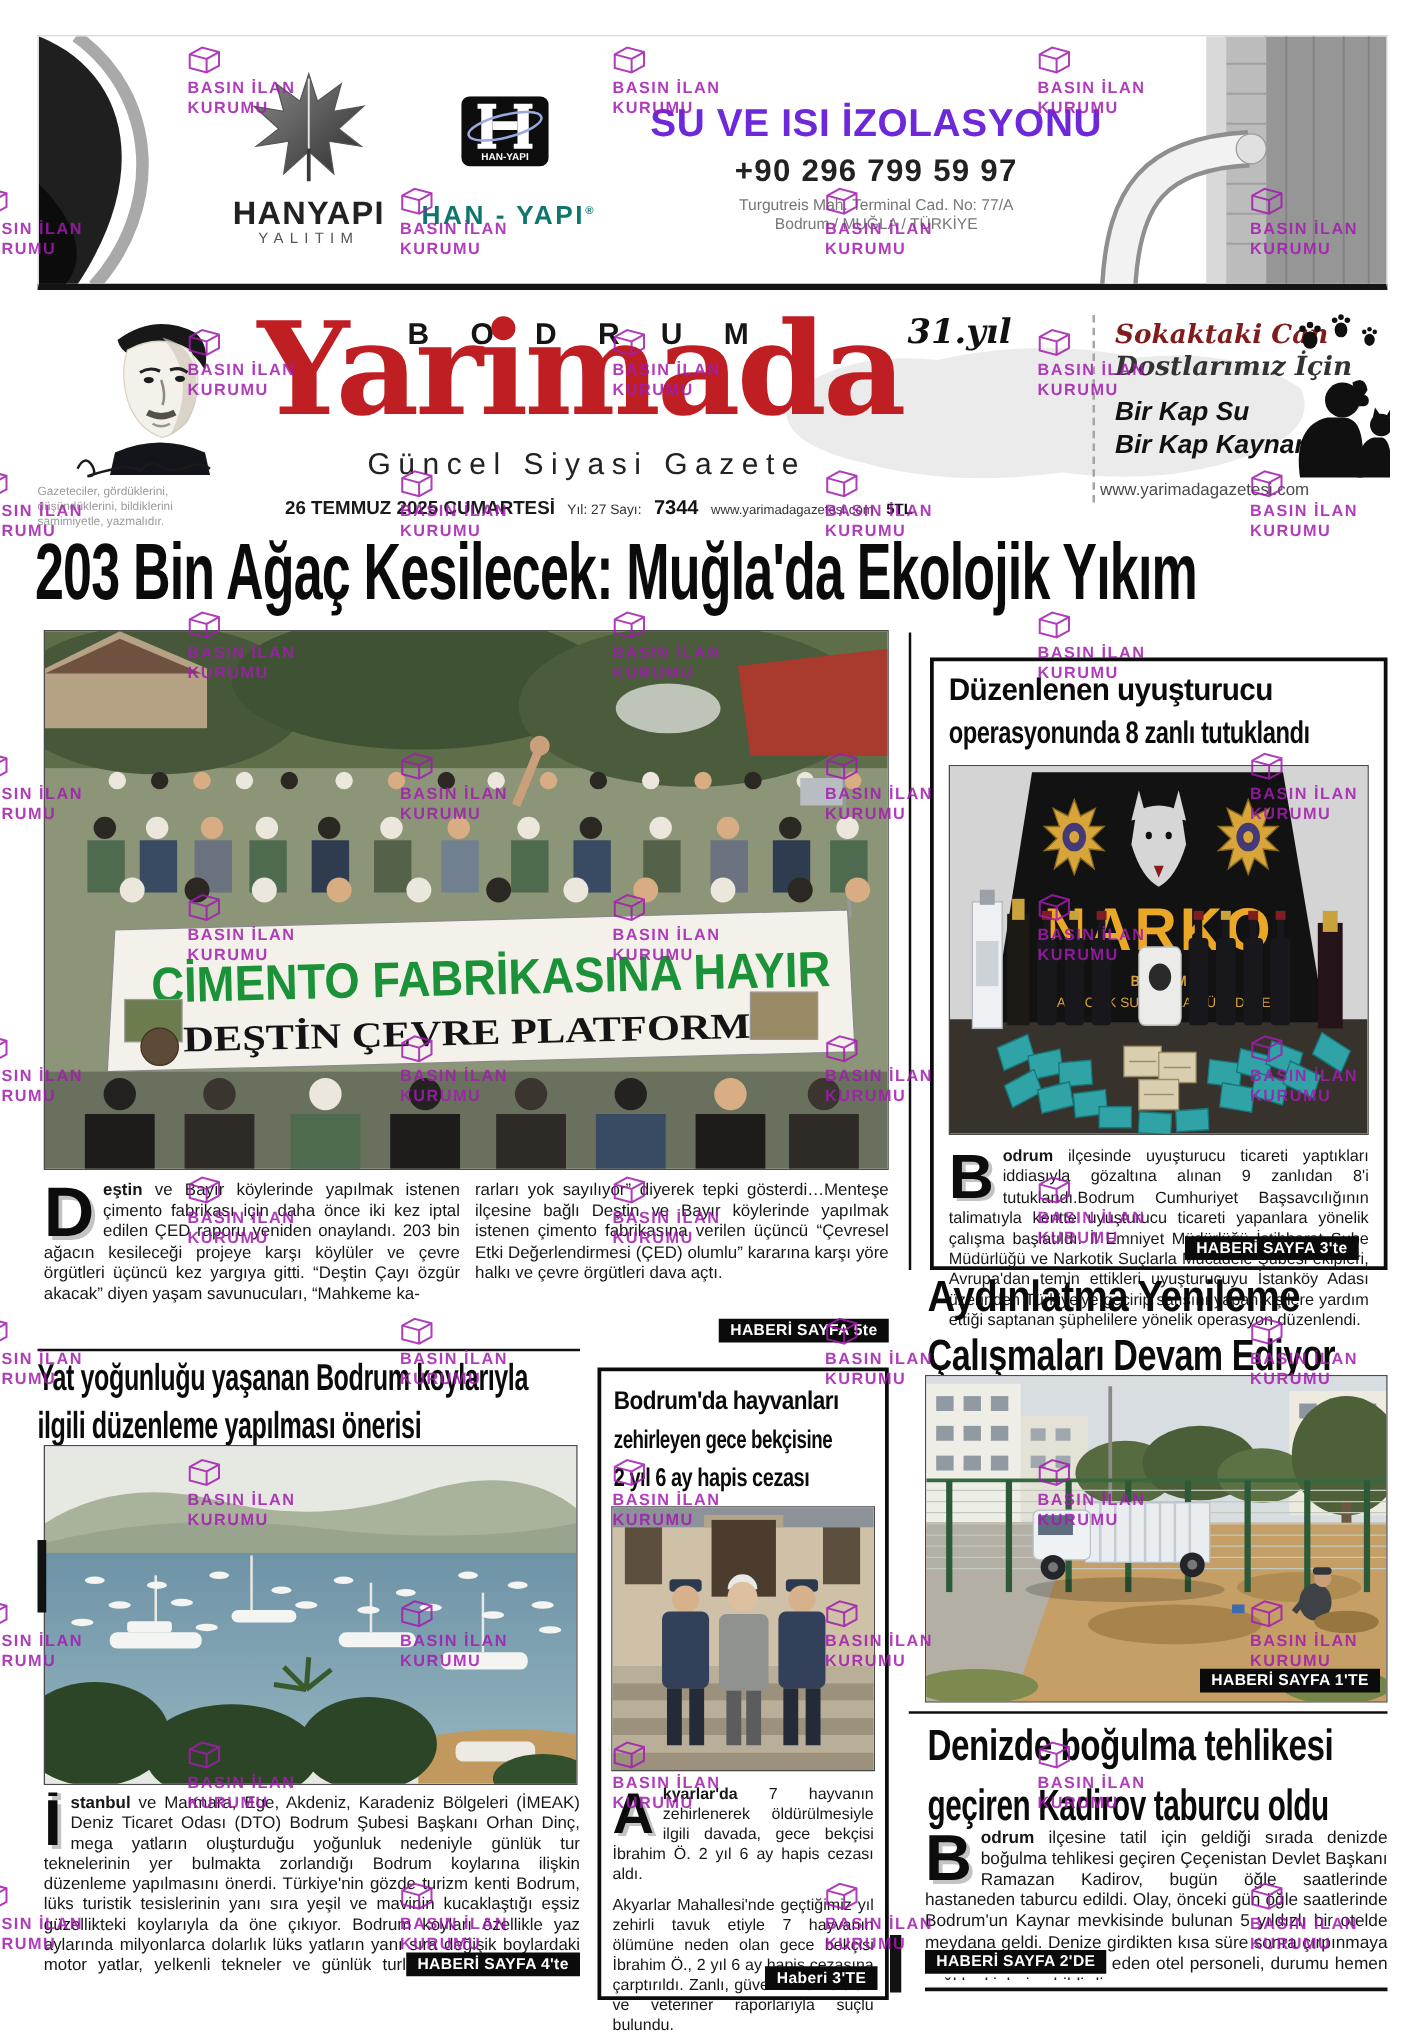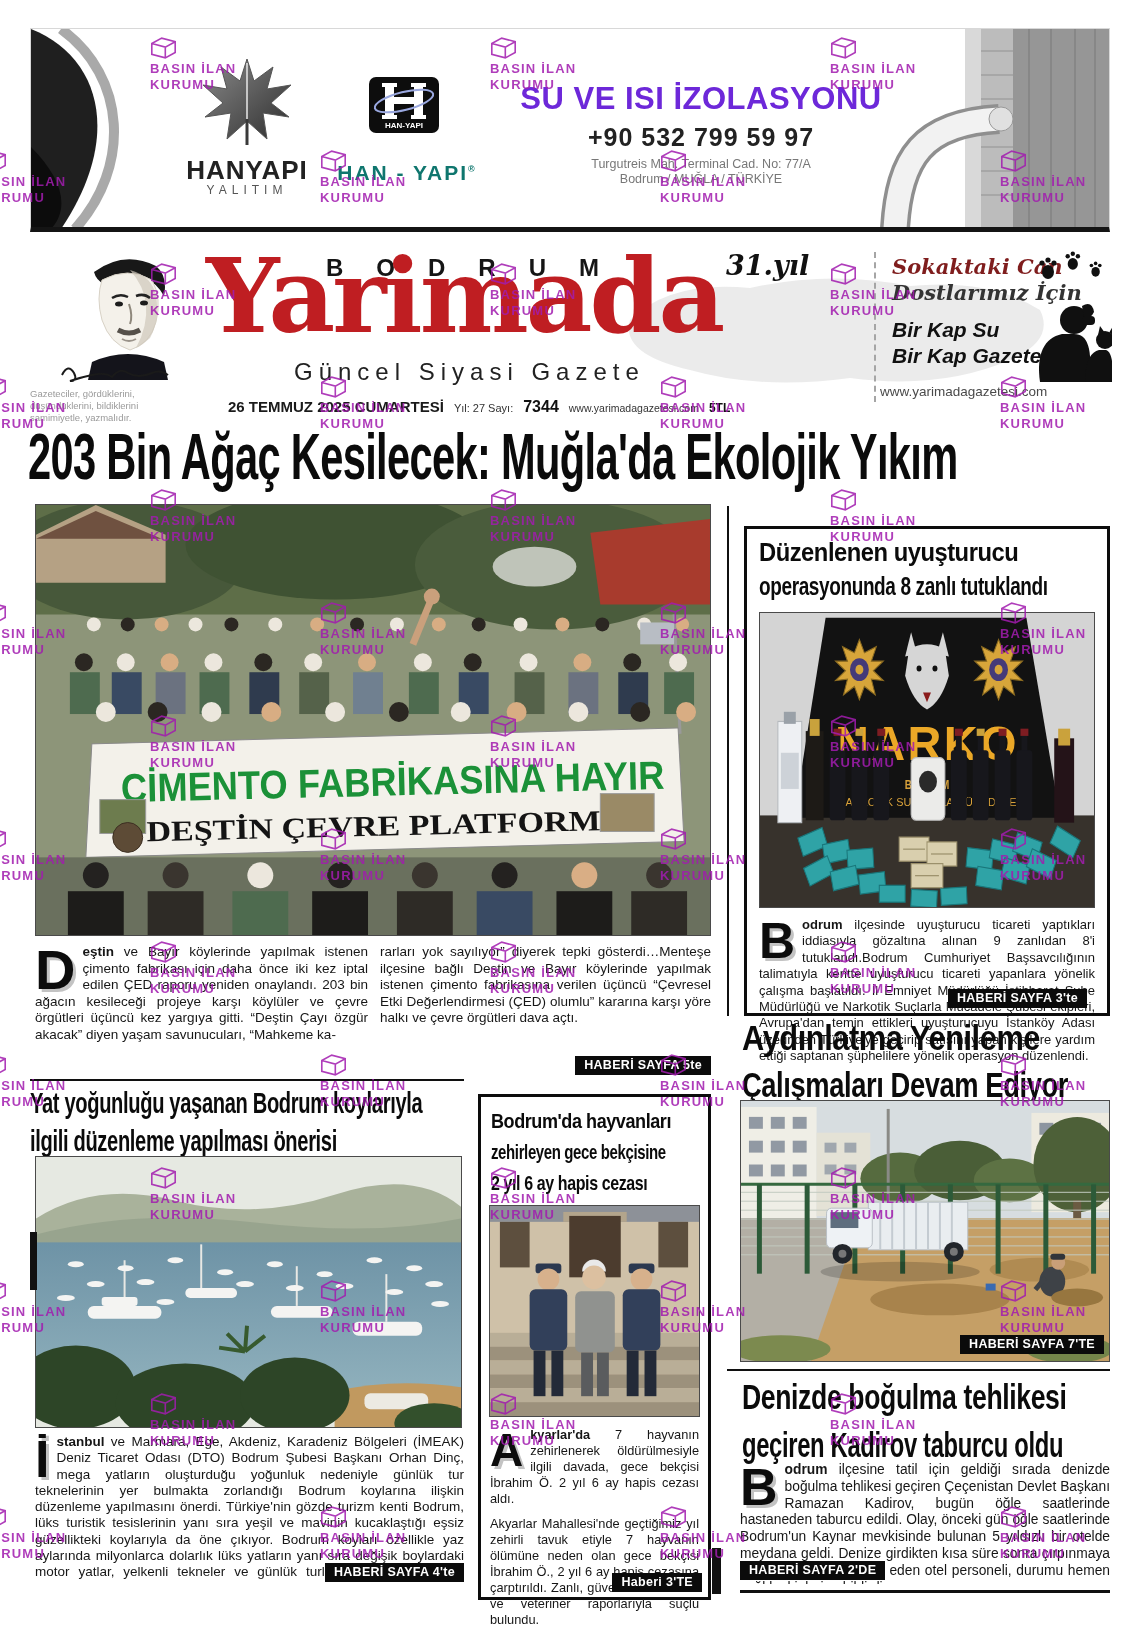--- a/index.html
+++ b/index.html
@@ -56,21 +56,21 @@
       <rect x="13" y="38" width="15" height="4" fill="#fff"></rect>
         <rect x="42" y="38" width="15" height="4" fill="#fff"></rect>
       <rect x="25" y="20" width="20" height="7" fill="#fff"></rect>
       <ellipse cx="35" cy="24" rx="30" ry="9" fill="none" stroke="#9aa8e0" stroke-width="2" transform="rotate(-14 35 24)"></ellipse>
       <text x="35" y="51" text-anchor="middle" font-size="8" font-weight="bold" fill="#fff" font-family="Liberation Sans">HAN-YAPI</text>
     </svg>
     <div class="abs" style="left:296px;top:132px;width:160px;text-align:center;font-size:21px;font-weight:bold;color:#0f766e;letter-spacing:2px">
       <span>HAN - YAPI</span><sup style="font-size:9px">®</sup>
     </div>
     <div class="abs hl" style="left:470px;top:52px;width:400px;text-align:center;font-size:31px;letter-spacing:.5px;color:#6d28d9">SU VE ISI İZOLASYONU</div>
-    <div class="abs" style="left:470px;top:94px;width:400px;text-align:center;font-size:25px;font-weight:bold;color:#222;letter-spacing:1px">+90 532 799 59 97</div>
+    <div class="abs" style="left:470px;top:94px;width:400px;text-align:center;font-size:25px;font-weight:bold;color:#222;letter-spacing:1px">+90 296 799 59 97</div>
     <div class="abs" style="left:470px;top:128px;width:400px;text-align:center;font-size:12.5px;color:#777">Turgutreis Mah. Terminal Cad. No: 77/A</div>
     <div class="abs" style="left:470px;top:143px;width:400px;text-align:center;font-size:12.5px;color:#777">Bodrum / MUĞLA / TÜRKİYE</div>
     <svg class="abs" style="left:848px;top:0" width="232" height="200" viewBox="0 0 232 200">
       <rect x="132" y="0" width="100" height="200" fill="#969696"></rect>
       <rect x="100" y="0" width="34" height="200" fill="#bcbcbc"></rect>
       <g stroke="#a0a0a0" stroke-width="1.5">
         <line x1="100" y1="22" x2="134" y2="22"></line>
           <line x1="100" y1="46" x2="134" y2="46"></line>
         <line x1="100" y1="70" x2="134" y2="70"></line>
           <line x1="100" y1="94" x2="134" y2="94"></line>
@@ -114,21 +114,21 @@
   </div>
   <div class="abs" style="left:326px;top:254px;font-size:24px;font-weight:bold;letter-spacing:33px;color:#151515">BODRUM</div>
   <div class="abs serif" style="left:206px;top:244px;font-size:103px;font-weight:bold;color:#bf1e22;line-height:1;letter-spacing:-3px">Yarimada</div>
   <div class="abs" style="left:294px;top:358px;font-size:24px;font-weight:500;letter-spacing:6px;color:#222">Güncel Siyasi Gazete</div>
   <div class="abs script" style="left:726px;top:250px;font-size:27px;color:#111">31.yıl</div>
 
   <div class="abs" style="left:874px;top:252px;height:150px;border-left:2px dashed #a5a5a5"></div>
   <div class="abs script" style="left:892px;top:254px;font-size:21px;color:#7f1d1d">Sokaktaki Can</div>
   <div class="abs script" style="left:892px;top:280px;font-size:21px;color:#333">Dostlarımız İçin</div>
   <div class="abs" style="left:892px;top:318px;font-size:21px;font-weight:bold;font-style:italic;color:#111">Bir Kap Su</div>
-  <div class="abs" style="left:892px;top:344px;font-size:21px;font-weight:bold;font-style:italic;color:#111">Bir Kap Gazete</div>
+  <div class="abs" style="left:892px;top:344px;font-size:21px;font-weight:bold;font-style:italic;color:#111">Bir Kap Kaynar</div>
   <div class="abs" style="left:880px;top:384px;font-size:13.5px;color:#4a4a4a">www.yarimadagazetesi.com</div>
   <svg class="abs" style="left:1022px;top:290px" width="90" height="95" viewBox="0 0 90 95">
     <g fill="#101010">
       <path d="M18,92 C14,64 22,48 40,44 L52,44 C66,44 70,58 68,92 Z"></path>
       <circle cx="52" cy="30" r="14"></circle>
       <path d="M60,16 q10,-6 12,6 q-4,8 -10,6 Z"></path>
       <rect x="60" y="26" width="13" height="9" rx="4"></rect>
       <path d="M64,92 C62,74 68,62 77,60 L84,60 C90,62 92,76 90,92 Z"></path>
       <circle cx="83" cy="50" r="9"></circle>
       <polygon points="76,45 78,36 83,43"></polygon>
@@ -596,21 +596,21 @@
       </g>
       <g>
         <ellipse cx="313" cy="182" rx="13" ry="15" fill="#3e4247"></ellipse>
           <circle cx="319" cy="163" r="7" fill="#c99f78"></circle>
           <rect x="311" y="154" width="15" height="6" rx="3" fill="#30353a"></rect>
         <line x1="306" y1="178" x2="296" y2="190" stroke="#3e4247" stroke-width="5"></line>
       </g>
       <ellipse cx="338" cy="198" rx="26" ry="9" fill="#97763f"></ellipse>
       <rect x="246" y="184" width="10" height="7" fill="#3a6ab0"></rect>
     </svg>
-    <span class="badge" style="position:absolute;right:5px;bottom:7px">HABERİ SAYFA 7'TE</span>
+    <span class="badge" style="position:absolute;right:5px;bottom:7px">HABERİ SAYFA 1'TE</span>
   </div>
   <div class="rule" style="left:727px;top:1369px;width:383px;height:2px"></div>
 
   <div class="abs hl" style="left:742px;top:1376px;line-height:41px">
     <div><span class="sx s76" style="font-size:35px">Denizde boğulma tehlikesi</span></div>
     <div><span class="sx s68" style="font-size:35px">geçiren Kadirov taburcu oldu</span></div>
   </div>
   <div class="abs body-txt" style="left:740px;top:1462px;width:370px;height:122px;overflow:hidden;font-size:13.8px;line-height:16.8px">
     <span class="dcap" style="font-size:52px;line-height:44px">B</span><b>odrum</b><span> ilçesine tatil için geldiği sırada denizde boğulma tehlikesi geçiren Çeçenistan Devlet Başkanı Ramazan Kadirov, bugün öğle saatlerinde hastaneden taburcu edildi. Olay, önceki gün öğle saatlerinde Bodrum'un Kaynar mevkisinde bulunan 5 yıldızlı bir otelde meydana geldi. Denize girdikten kısa süre sonra çırpınmaya başlayan Kadirov'u fark eden otel personeli, durumu hemen sağlık ekiplerine bildirdi.</span>
   </div>

